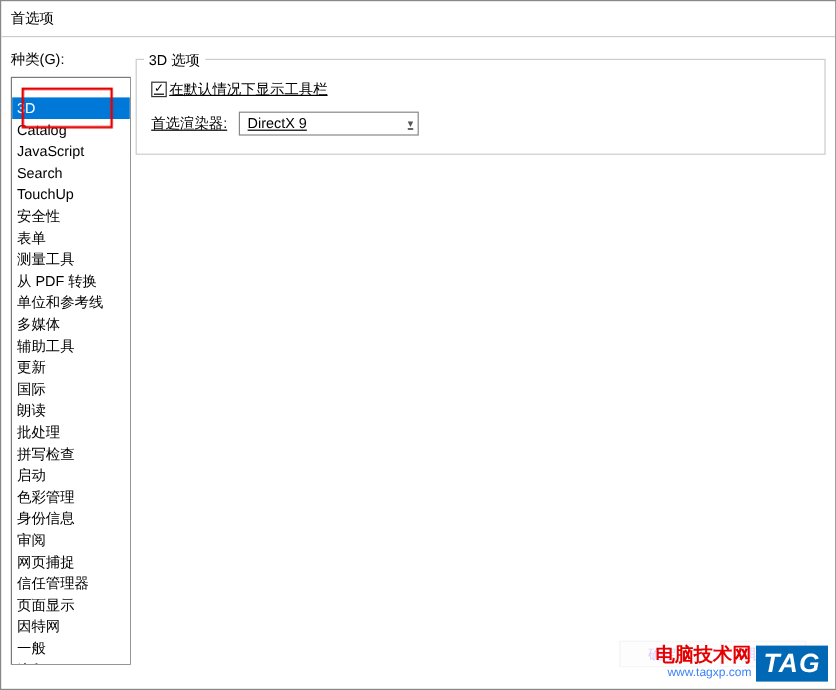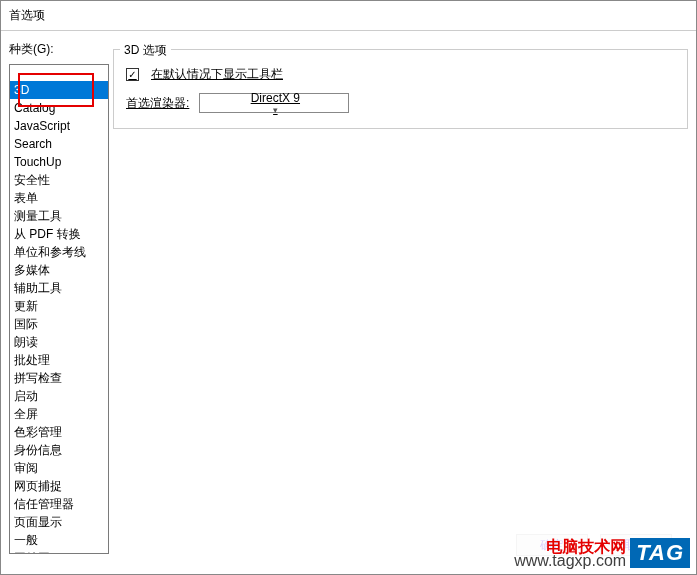--- a/index.html
+++ b/index.html
@@ -60,41 +60,40 @@
     .group-title {
       position: absolute;
       top: -8px;
       left: 6px;
       background: #fff;
       padding: 0 4px;
     }
     .chk-row {
       display: flex;
       align-items: center;
-      gap: 12px;
+      gap: 2px;
       margin-bottom: 10px;
     }
     .chk {
       width: 13px; height: 13px;
       border: 1px solid #333;
       display: inline-flex; align-items: center; justify-content: center;
       font-size: 10px; line-height: 1;
     }
     .chk::before { content: "✓"; }
     .combo-row { display: flex; align-items: center; gap: 10px; }
     .combo {
       border: 1px solid #888;
       width: 150px;
       height: 20px;
       display: flex;
       align-items: center;
-      justify-content: center;
+      justify-content: space-between;
       padding: 0 4px 0 6px;
       background: #fff;
-      flex-direction: column;
     }
     .combo .chev {
       font-size: 9px; color: #555;
     }
     .red-highlight {
       position: absolute;
       border: 2px solid #e40000;
       left: 17px;
       top: 72px;
       width: 76px;
@@ -104,21 +103,21 @@
     .watermark {
       position: absolute;
       right: 6px;
       bottom: 6px;
       display: flex;
       align-items: flex-end;
       gap: 4px;
     }
     .wm-text { text-align: right; line-height: 14px; }
     .wm-title { color: #e40000; font-weight: bold; font-size: 16px; }
-    .wm-url { color: #404040; font-size: 16px; }
+    .wm-url { color: #3b82f6; font-size: 10px; }
     .wm-tag {
       background: #0068b5;
       color: #fff;
       font-weight: bold;
       font-style: italic;
       font-size: 22px;
       padding: 2px 6px;
       letter-spacing: 1px;
     }
     .ghost-btn {
@@ -157,29 +156,28 @@
         <div class="list-item">从 PDF 转换</div>
         <div class="list-item">单位和参考线</div>
         <div class="list-item">多媒体</div>
         <div class="list-item">辅助工具</div>
         <div class="list-item">更新</div>
         <div class="list-item">国际</div>
         <div class="list-item">朗读</div>
         <div class="list-item">批处理</div>
         <div class="list-item">拼写检查</div>
         <div class="list-item">启动</div>
-        <div class="list-item">全屏</div>
         <div class="list-item">色彩管理</div>
         <div class="list-item">身份信息</div>
         <div class="list-item">审阅</div>
         <div class="list-item">网页捕捉</div>
         <div class="list-item">信任管理器</div>
         <div class="list-item">页面显示</div>
+        <div class="list-item">因特网</div>
         <div class="list-item">一般</div>
-        <div class="list-item">因特网</div>
         <div class="list-item">注释</div>
       </div>
   </div>
 
   <div class="right-col">
     <div class="group">
       <div class="group-title">3D 选项</div>
 
       <div class="chk-row">
         <span class="chk"></span>

